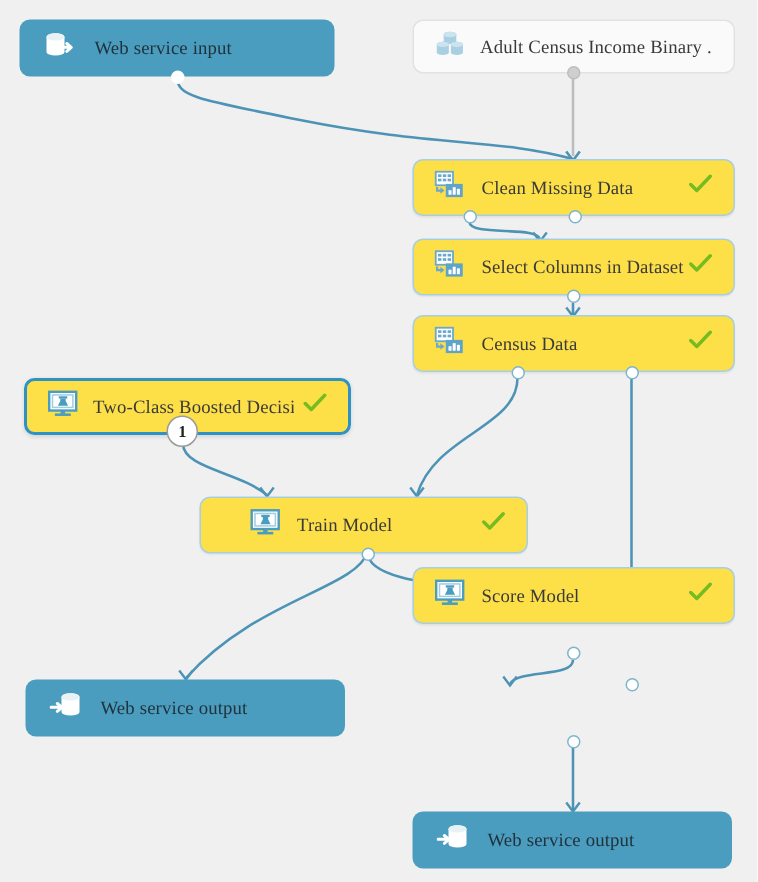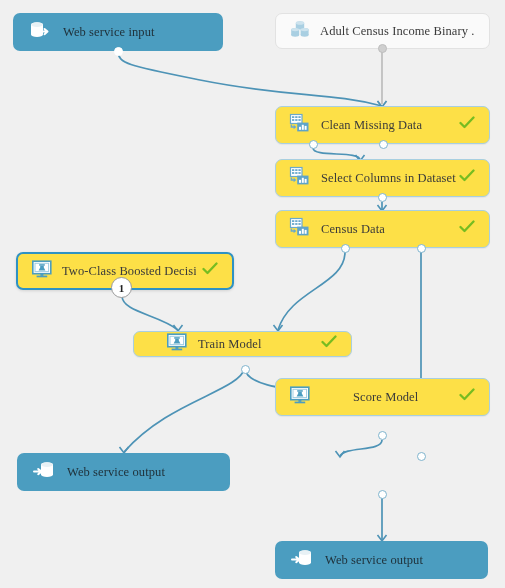--- a/index.html
+++ b/index.html
@@ -313,21 +313,21 @@
     <span class="check">
       <svg width="16" height="14" viewBox="0 0 16 14" xmlns="http://www.w3.org/2000/svg">
         <path d="M1.5,7 L5.5,11 L14.5,1.5" stroke="#76bc21" stroke-width="2.3" fill="none" stroke-linecap="round" stroke-linejoin="round"></path>
       </svg>
     </span>
   </div>
   <div class="badge" style="left:111px; top:277px;">
     <span>1</span>
   </div>
 
-  <div class="node module" style="left:133px; top:331px; width:219px; height:26px;padding-left:32px;">
+  <div class="node module" style="left:133px; top:331px; width:219px; height:38px;padding-left:32px;">
     <span class="icon">
       <svg width="22" height="20" viewBox="0 0 22 20" xmlns="http://www.w3.org/2000/svg">
         <rect x="1.8" y="2.2" width="18" height="12.5" fill="#ffffff" stroke="#4b9dc0" stroke-width="1.6"></rect>
         <rect x="4" y="4.3" width="13.6" height="8.3" fill="#ffffff" stroke="#9fcde2" stroke-width="1"></rect>
         <g fill="#4b9dc0">
           <rect x="8.2" y="5.2" width="5.6" height="1.5"></rect>
           <path d="M9.2,6.7 L9.2,8.4 L7.6,11.5 L14.4,11.5 L12.8,8.4 L12.8,6.7 Z"></path>
         </g>
         <rect x="9.4" y="14.7" width="3" height="2.2" fill="#4b9dc0"></rect>
         <rect x="5.6" y="16.6" width="10.6" height="1.7" fill="#4b9dc0"></rect>
@@ -335,21 +335,21 @@
     </span>
     <span class="label">Train Model</span>
     <span class="check">
       <svg width="16" height="14" viewBox="0 0 16 14" xmlns="http://www.w3.org/2000/svg">
         <path d="M1.5,7 L5.5,11 L14.5,1.5" stroke="#76bc21" stroke-width="2.3" fill="none" stroke-linecap="round" stroke-linejoin="round"></path>
       </svg>
     </span>
   </div>
   <div class="port" style="left:241px; top:365px;"></div>
 
-  <div class="node module" style="left:275px; top:378px; width:215px; height:38px;gap:32px;">
+  <div class="node module" style="left:275px; top:378px; width:215px; height:38px;">
     <span class="icon">
       <svg width="22" height="20" viewBox="0 0 22 20" xmlns="http://www.w3.org/2000/svg">
         <rect x="1.8" y="2.2" width="18" height="12.5" fill="#ffffff" stroke="#4b9dc0" stroke-width="1.6"></rect>
         <rect x="4" y="4.3" width="13.6" height="8.3" fill="#ffffff" stroke="#9fcde2" stroke-width="1"></rect>
         <g fill="#4b9dc0">
           <rect x="8.2" y="5.2" width="5.6" height="1.5"></rect>
           <path d="M9.2,6.7 L9.2,8.4 L7.6,11.5 L14.4,11.5 L12.8,8.4 L12.8,6.7 Z"></path>
         </g>
         <rect x="9.4" y="14.7" width="3" height="2.2" fill="#4b9dc0"></rect>
         <rect x="5.6" y="16.6" width="10.6" height="1.7" fill="#4b9dc0"></rect>

